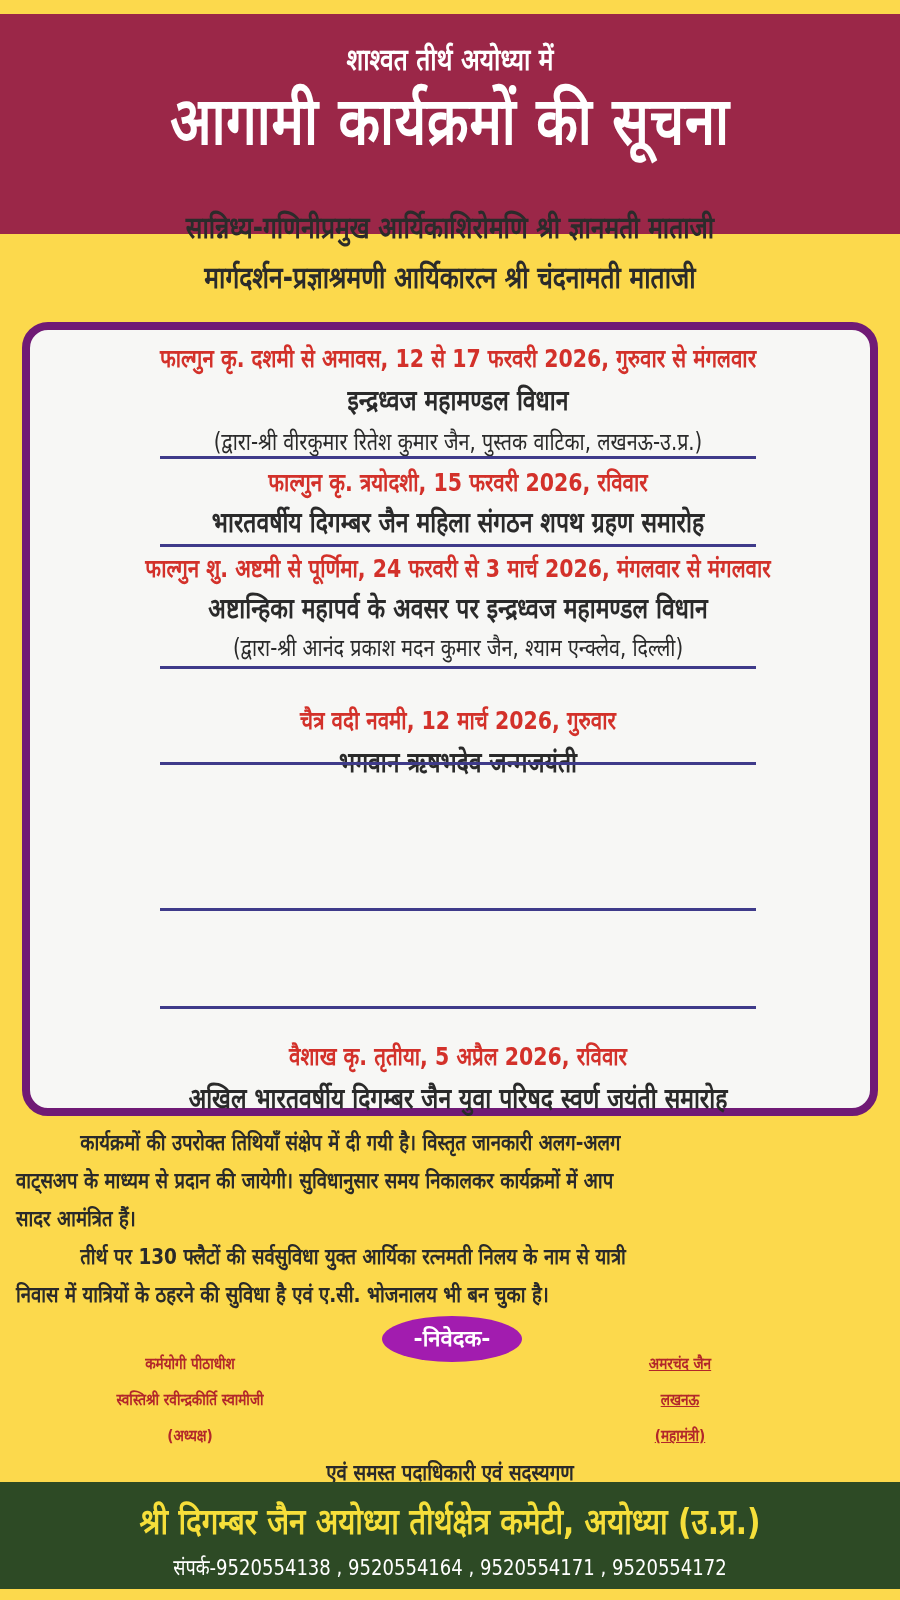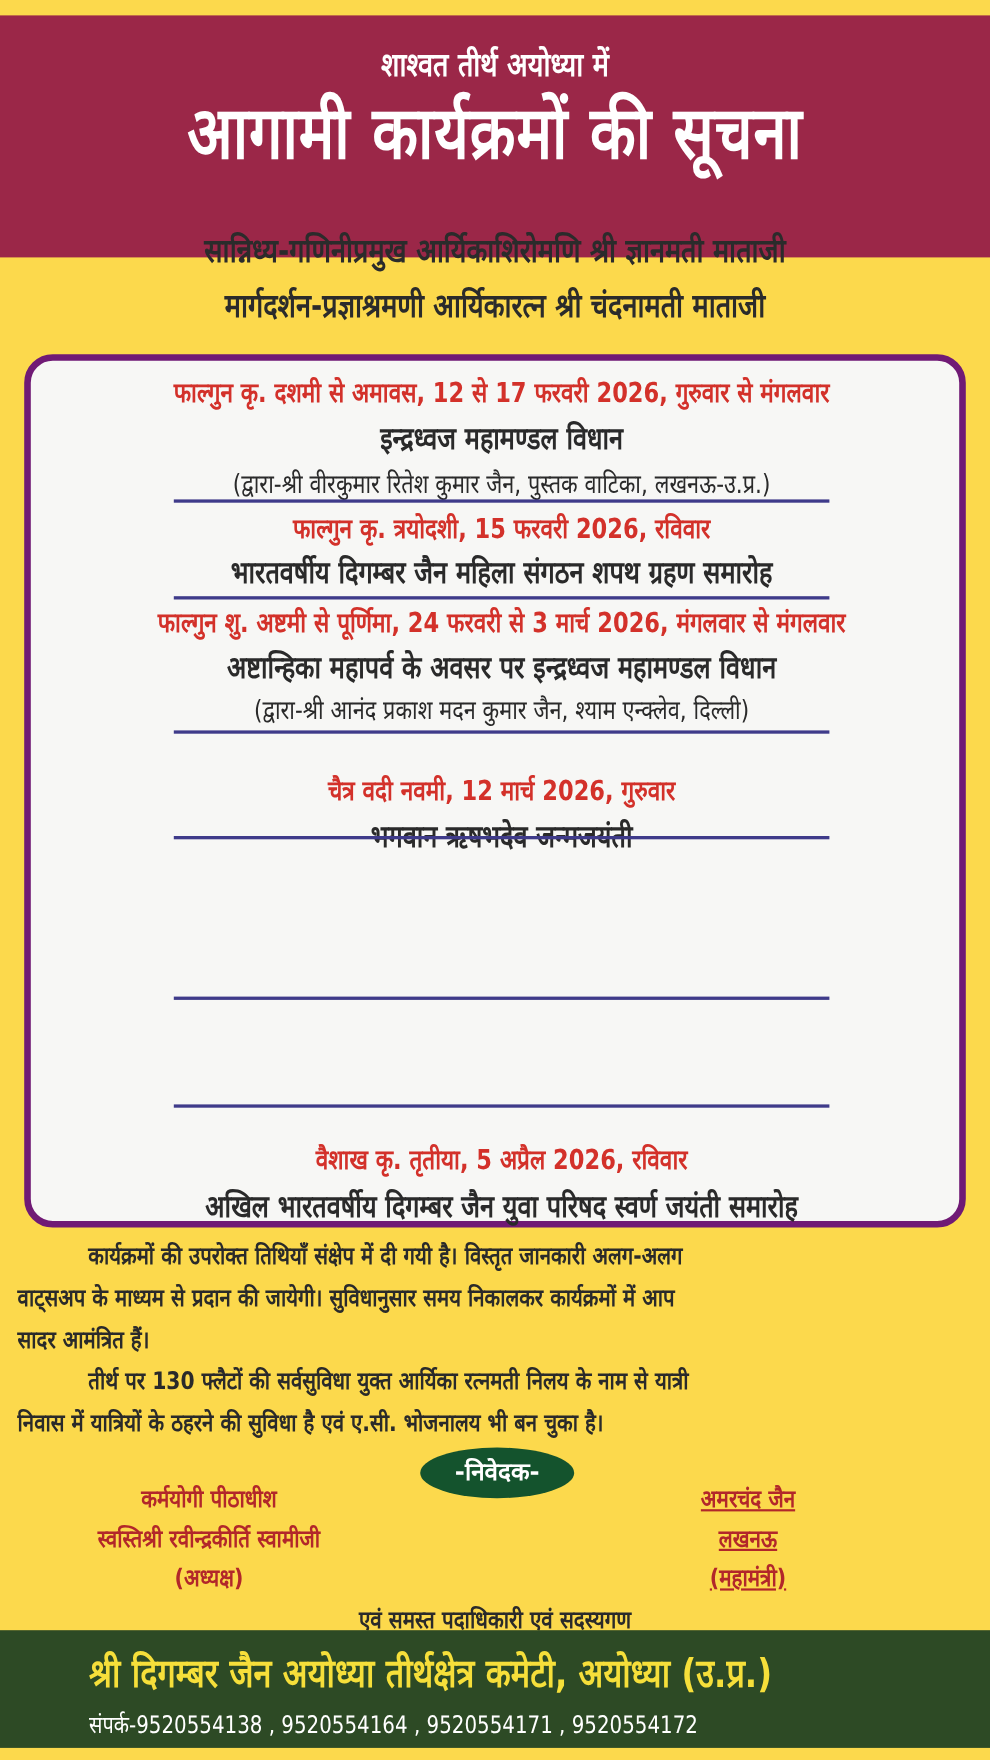--- a/index.html
+++ b/index.html
@@ -27,45 +27,45 @@
       transform: scaleX(0.82); letter-spacing: 1px;
     }
     .patron {
       position: absolute; left: 0; width: 900px; text-align: center;
       font-size: 30px; font-weight: bold; color: #2b2b2b; transform: scaleX(0.82);
     }
     .p1 { top: 206px; }
     .p2 { top: 256px; }
     .box {
       position: absolute; left: 22px; top: 322px; width: 856px; height: 794px;
-      background: #f7f7f5; border: 6px solid #701a75; border-radius: 26px;
+      background: #f7f7f5; border: 8px solid #701a75; border-radius: 26px;
     }
     .ev { position: absolute; left: 0; width: 856px; text-align: center; }
     .ev .date { color: #d3312a; font-weight: bold; font-size: 25px; transform: scaleX(0.82); white-space: nowrap; }
     .ev .name { color: #2a2a2a; font-weight: bold; font-size: 28px; transform: scaleX(0.82); white-space: nowrap; }
     .ev .by { color: #2a2a2a; font-size: 24px; transform: scaleX(0.82); white-space: nowrap; }
     .sep { position: absolute; left: 130px; width: 596px; height: 3px; background: #3f3b8a; }
     .para {
       position: absolute; left: 16px; width: 868px; font-size: 22px; color: #2a2a2a;
       line-height: 38px; text-align: justify; font-weight: bold;
     }
     .para span { display: block; transform: scaleX(0.84); transform-origin: left; white-space: nowrap; }
     .nivedak {
       position: absolute; left: 382px; top: 1316px; width: 140px; height: 46px;
-      background: #14532d; border-radius: 50%; color: #fff; font-weight: bold;
+      background: #a21caf; border-radius: 50%; color: #fff; font-weight: bold;
       font-size: 22px; text-align: center; line-height: 46px;
     }
-    .sig { position: absolute; text-align: center; color: #b2272a; font-weight: bold; font-size: 22px; line-height: 36px; }
+    .sig { position: absolute; text-align: center; color: #b2272a; font-weight: bold; font-size: 16px; line-height: 36px; }
     .sig div { transform: scaleX(0.85); white-space: nowrap; }
     .sig-left { left: 40px; top: 1346px; width: 300px; }
     .sig-right { left: 580px; top: 1346px; width: 200px; text-decoration: underline; }
     .closing { position: absolute; left: 0; top: 1456px; width: 900px; text-align: center; font-weight: bold; font-size: 22px; color: #2a2a2a; transform: scaleX(0.85); }
     .footer {
       position: absolute; left: 0; top: 1482px; width: 900px; height: 107px;
-      background: #2d4a25; text-align: left;
+      background: #2d4a25; text-align: center;
     }
     .footer .org { color: #f6df3a; font-weight: bold; font-size: 36px; padding-top: 14px; transform: scaleX(0.82); white-space: nowrap; }
     .footer .contact { color: #fff; font-size: 22px; margin-top: 6px; transform: scaleX(0.82); white-space: nowrap; }
   </style>
 </head>
 <body>
 
 <div class="header">
   <div class="sub">शाश्वत तीर्थ अयोध्या में</div>
   <div class="title">आगामी कार्यक्रमों की सूचना</div>

